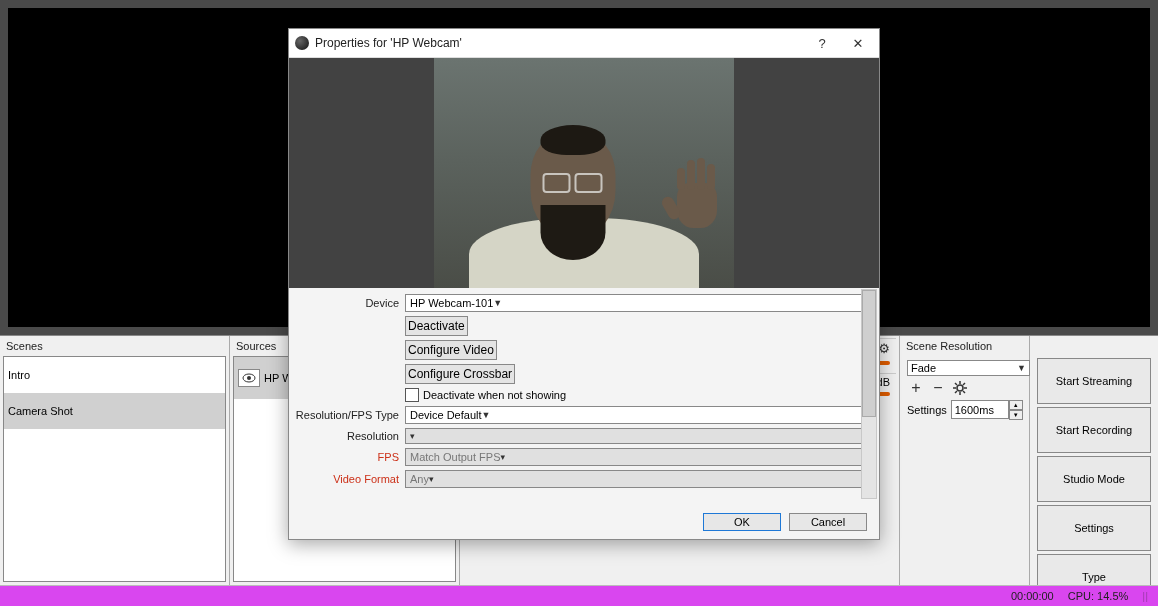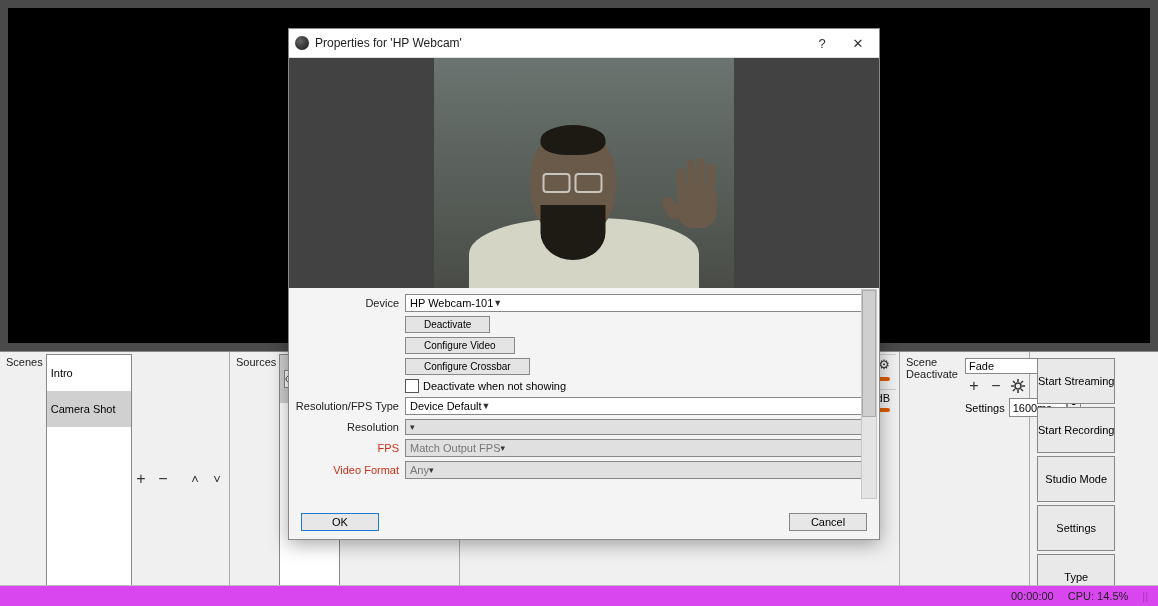--- a/index.html
+++ b/index.html
@@ -27,20 +27,21 @@
 .canvas-inner { background: #000; width: 100%; height: 100%; }
 
 .bottom-docks {
   flex: 1;
   display: flex;
   border-top: 1px solid #888;
   gap: 0;
 }
 .dock {
   display: flex;
+  flex-direction: column;
   border-right: 1px solid #aaa;
   padding: 2px 3px;
   box-sizing: border-box;
 }
 .dock-title {
   padding: 2px 3px 4px;
   color: #222;
 }
 .listbox {
   background: #fff;
@@ -211,27 +212,27 @@
 .form-field { flex: 1; }
 .dropdown {
   background: #fff; border: 1px solid #888;
   padding: 2px 4px; font-size: 11px;
   display: flex; justify-content: flex-start; align-items: center;
 }
 .dropdown.disabled { background: #e0e0e0; color: #777; }
 .dropdown .arrow { font-size: 9px; color: #333; }
 .small-btn {
   border: 1px solid #888; background: #e4e4e4;
-  padding: 2px 18px; font-size: 10px;
+  padding: 2px 2px; font-size: 12px;
 }
 .chk-row { display: flex; align-items: center; gap: 4px; margin-left: 110px; }
 .chk { width: 12px; height: 12px; border: 1px solid #555; background: #fff; }
 
 .dlg-buttons {
-  display: flex; gap: 8px; justify-content: space-between;
+  display: flex; gap: 8px; justify-content: flex-end;
   padding: 8px 12px; border-top: 0;
 }
 .dlg-btn {
   width: 76px; padding: 2px 0; text-align: center;
   border: 1px solid #888; background: #e7e7e7; font-size: 11px;
 }
 .dlg-btn.primary { border: 1px solid #1e78d6; }
 </style>
 </head>
 <body>
@@ -315,21 +316,21 @@
             <span>0.0 dB</span>
           </div>
           <div class="mixer-track">
             <div class="mixer-thumb" style="left:82%"></div>
           </div>
         </div>
       </div>
     </div>
 
     <div class="dock" style="width:130px">
-      <div class="dock-title">Scene Deactivate</div>
+      <div class="dock-title">Scene Resolution</div>
       <div class="trans-panel">
         <div class="combo" style="width:100%">
           <span>Fade</span>
           <span class="arrow">▼</span>
         </div>
         <div class="trans-row">
           <span class="icon-btn big">+</span>
           <span class="icon-btn big">−</span>
           <span class="icon-btn">
             <svg width="14" height="14" viewBox="0 0 14 14">

